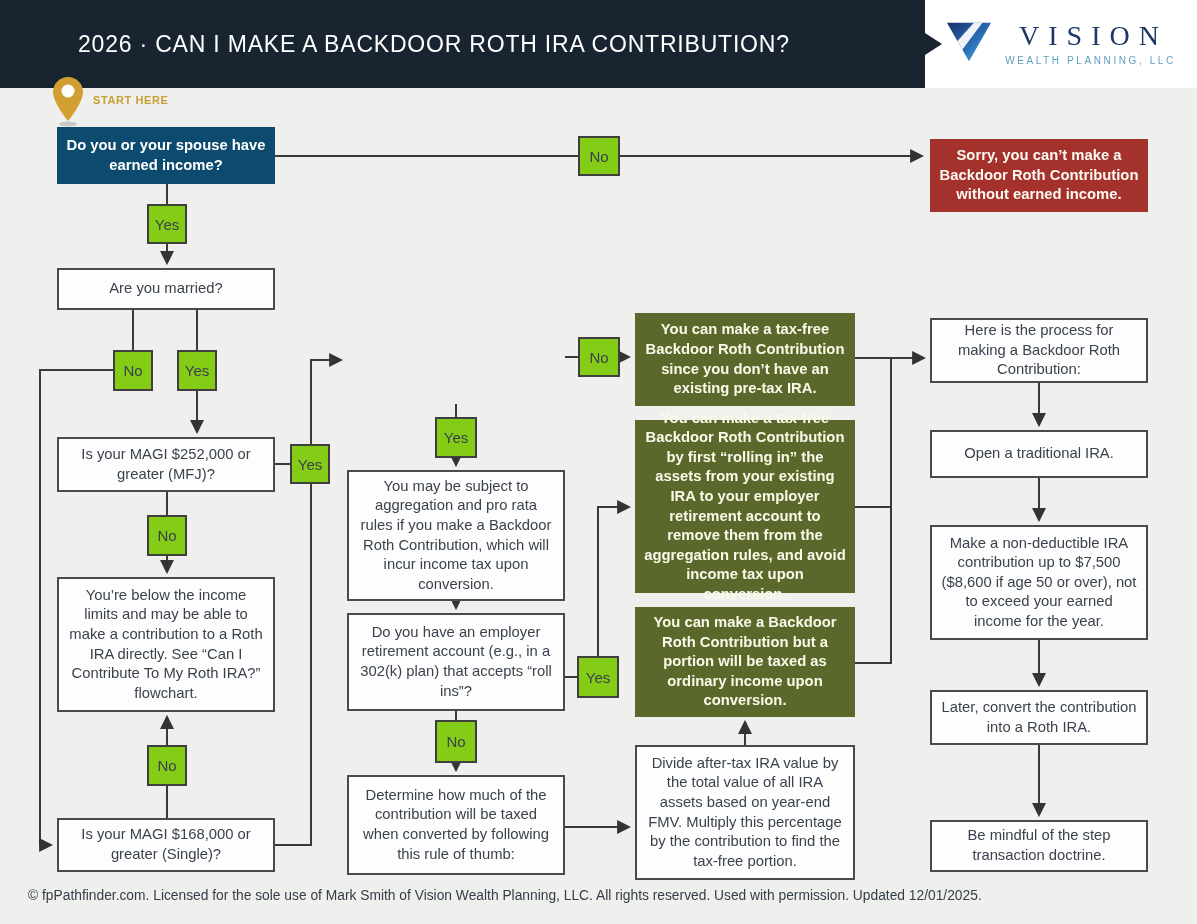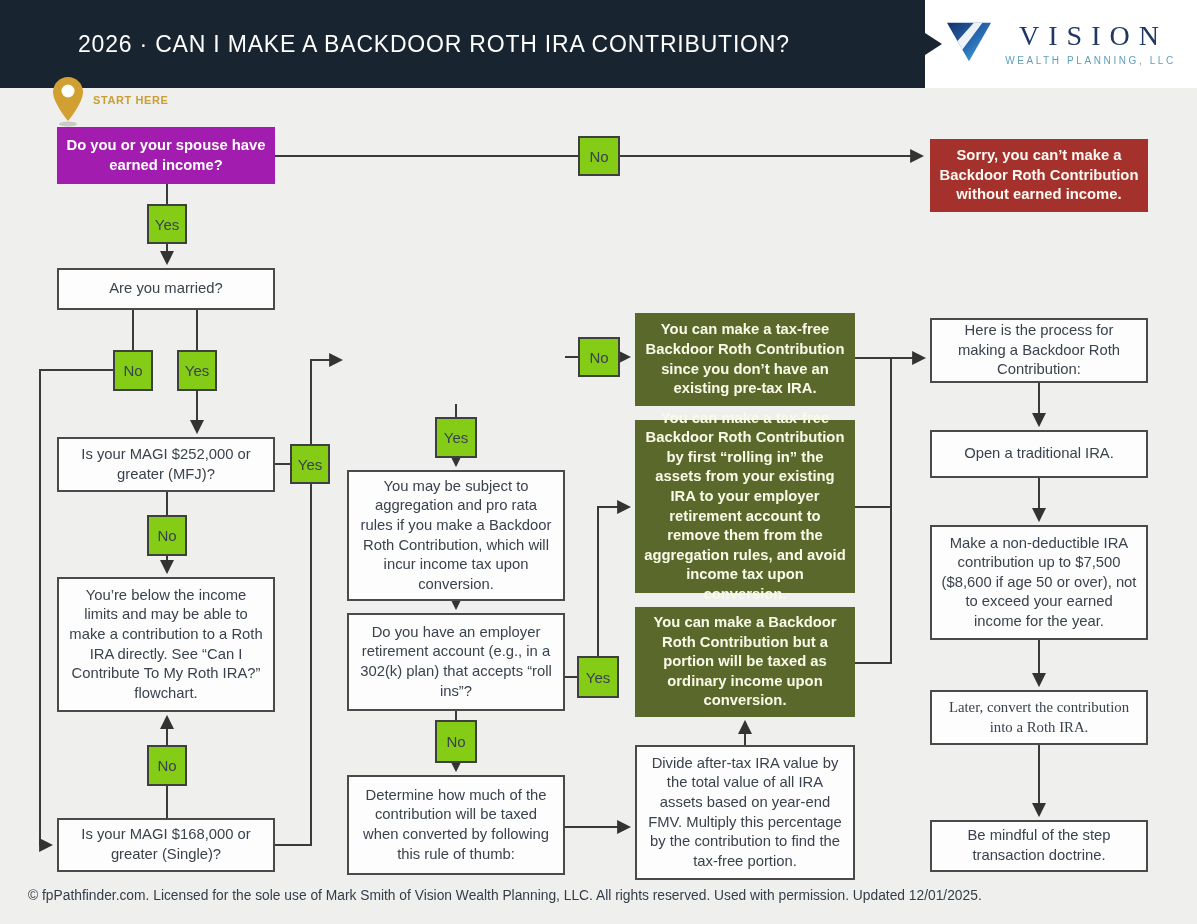--- a/index.html
+++ b/index.html
@@ -40,21 +40,21 @@
   .start-here{
     position:absolute;left:93px;top:6px;color:#C99F33;font-weight:bold;
     font-size:11px;letter-spacing:0.6px;z-index:5;
   }
   .node{
     position:absolute;box-sizing:border-box;background:#FDFDFD;
     border:2px solid #4A4A4A;color:#3A424D;font-size:14.8px;line-height:1.32;
     display:flex;align-items:center;justify-content:center;text-align:center;
     padding:4px 9px;z-index:2;
   }
-  .node--dark{background:#a21caf;border:none;color:#ffffff;font-weight:bold;text-align:center;}
+  .node--dark{background:#0c4a6e;border:none;color:#ffffff;font-weight:bold;text-align:center;}
   .node--red{background:#A4312B;border:none;color:#FCF9F2;font-weight:bold;}
   .node--green{background:#5B682C;border:none;color:#FAFAE8;font-weight:bold;}
   .lbl{
     position:absolute;box-sizing:border-box;background:#84cc16;
     border:2px solid #3F3F3F;color:#3A424D;font-size:15px;
     display:flex;align-items:center;justify-content:center;z-index:2;
   }
   
   .footer{
     position:absolute;left:0;top:888px;width:1002px;height:36px;
@@ -171,21 +171,21 @@
     <div class="node" style="left:347px;top:687px;width:218px;height:100px;">Determine how much of the contribution will be taxed when converted by following this rule of thumb:</div>
 
     <div class="node node--green" style="left:635px;top:225px;width:220px;height:93px;">You can make a tax-free Backdoor Roth Contribution since you don’t have an existing pre-tax IRA.</div>
     <div class="node node--green" style="left:635px;top:332px;width:220px;height:173px;">You can make a tax-free Backdoor Roth Contribution by first “rolling in” the assets from your existing IRA to your employer retirement account to remove them from the aggregation rules, and avoid income tax upon conversion.</div>
     <div class="node node--green" style="left:635px;top:519px;width:220px;height:110px;">You can make a Backdoor Roth Contribution but a portion will be taxed as ordinary income upon conversion.</div>
     <div class="node" style="left:635px;top:657px;width:220px;height:135px;">Divide after-tax IRA value by the total value of all IRA assets based on year-end FMV. Multiply this percentage by the contribution to find the tax-free portion.</div>
 
     <div class="node" style="left:930px;top:230px;width:218px;height:65px;">Here is the process for making a Backdoor Roth Contribution:</div>
     <div class="node" style="left:930px;top:342px;width:218px;height:48px;">Open a traditional IRA.</div>
     <div class="node" style="left:930px;top:437px;width:218px;height:115px;">Make a non-deductible IRA contribution up to $7,500 ($8,600 if age 50 or over), not to exceed your earned income for the year.</div>
-    <div class="node" style="left:930px;top:602px;width:218px;height:55px;font-family:Liberation Serif, serif;">Later, convert the contribution into a Roth IRA.</div>
+    <div class="node" style="left:930px;top:602px;width:218px;height:55px;">Later, convert the contribution into a Roth IRA.</div>
     <div class="node" style="left:930px;top:732px;width:218px;height:52px;">Be mindful of the step transaction doctrine.</div>
 
   </div>
 
   <div class="footer">
     <span class="footer-text">© fpPathfinder.com. Licensed for the sole use of Mark Smith of Vision Wealth Planning, LLC. All rights reserved. Used with permission. Updated 12/01/2025.</span>
   </div>
 
 </div>
 

